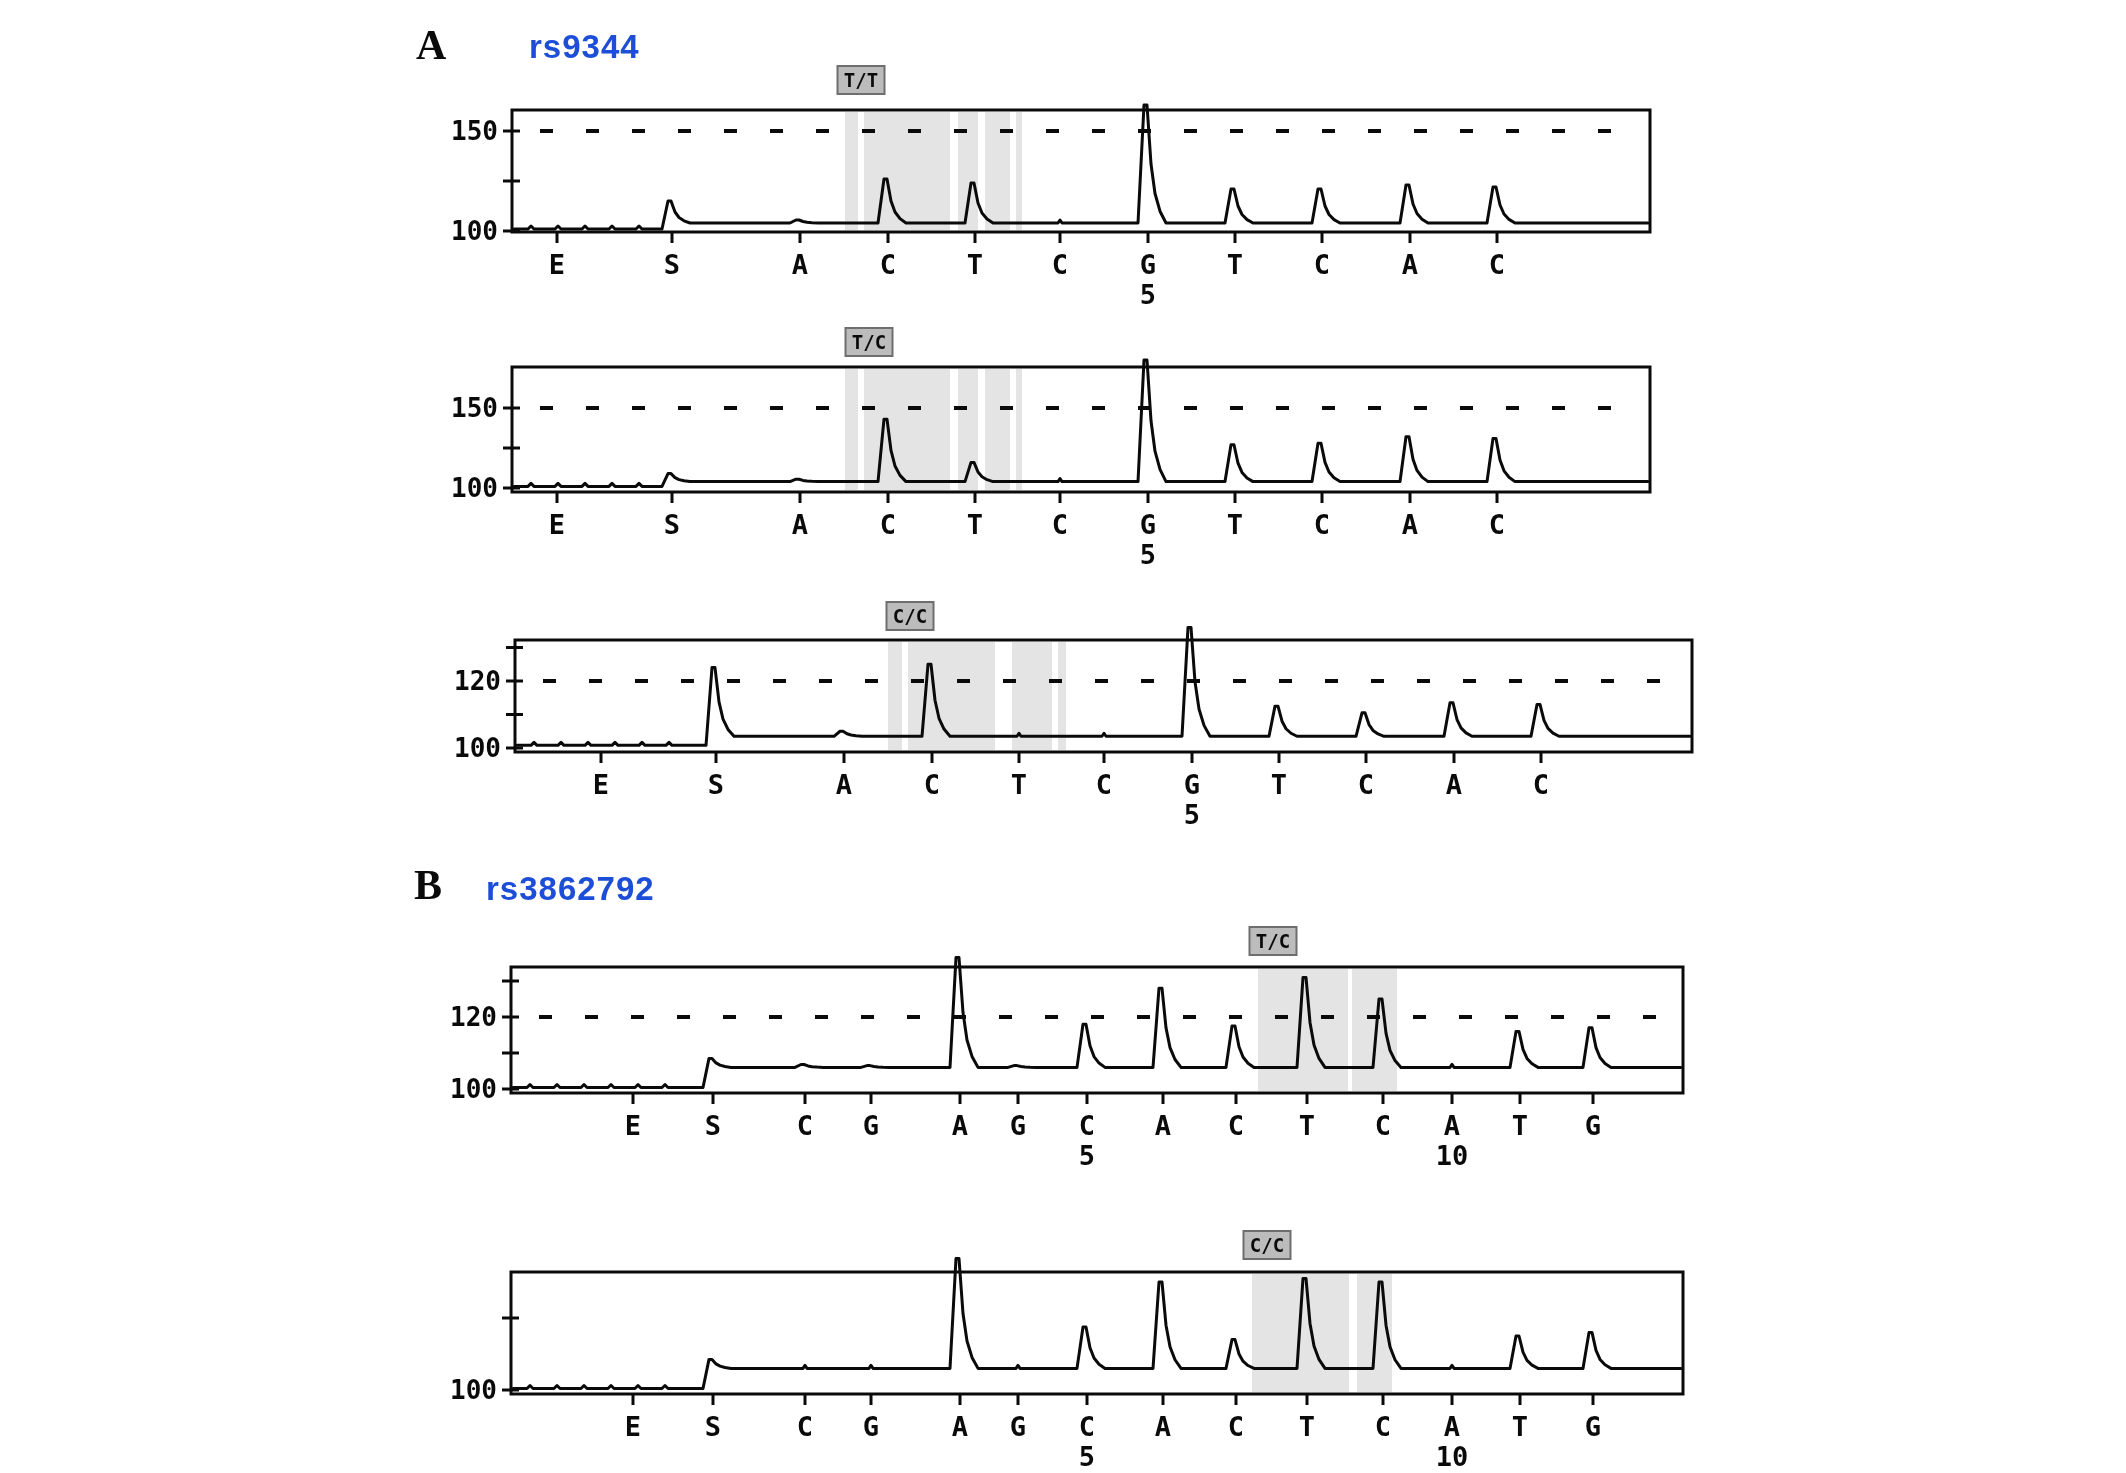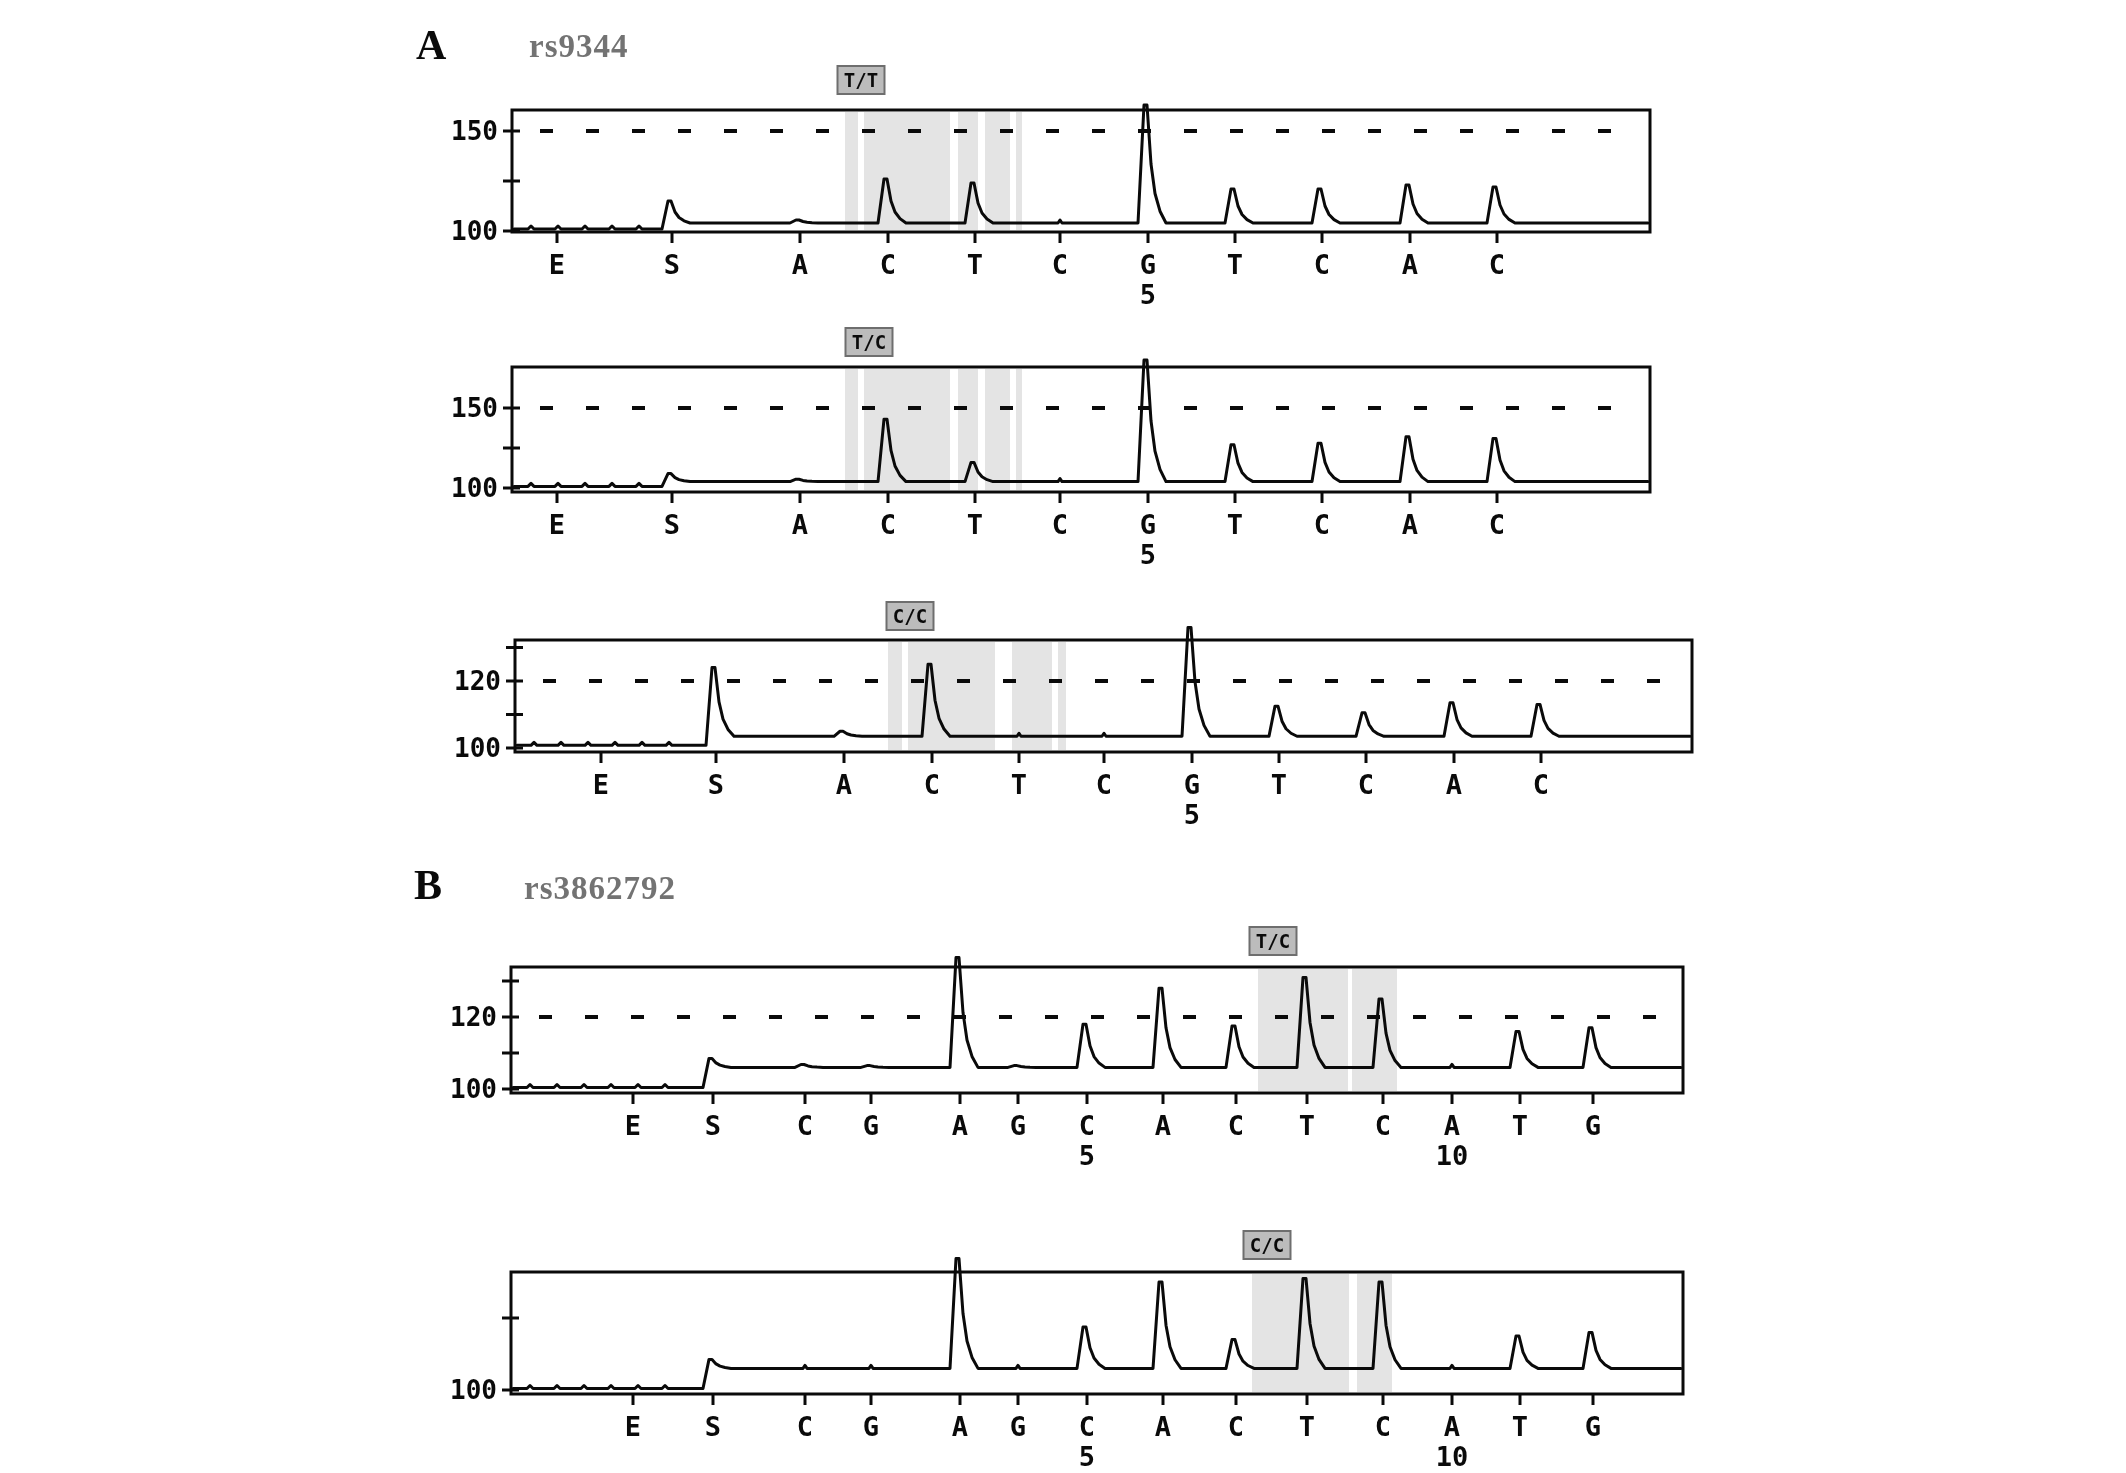--- a/index.html
+++ b/index.html
@@ -1,34 +1,34 @@
 <!DOCTYPE html>
 <html><head>
 <meta charset="utf-8">
 <style>
   html,body{margin:0;padding:0;background:#ffffff;}
   .canvas{position:relative;width:2126px;height:1473px;background:#ffffff;overflow:hidden;
           font-family:"Liberation Sans",sans-serif;}
   .panel-letter{position:absolute;font-family:"Liberation Serif",serif;font-weight:700;
                 font-size:42px;color:#0a0a0a;line-height:1;}
-  .snp-title{position:absolute;font-family:Liberation Serif, serif;font-weight:700;
-             font-size:33px;color:#737373;line-height:1;letter-spacing:1px;}
+  .snp-title{position:absolute;font-family:Liberation Sans, sans-serif;font-weight:700;
+             font-size:33px;color:#1d4ed8;line-height:1;letter-spacing:1px;}
   svg text.ax{font-family:"DejaVu Sans Mono",monospace;font-weight:700;font-size:27px;fill:#0a0a0a;}
   svg text.ylab{font-family:"DejaVu Sans Mono",monospace;font-weight:700;font-size:26px;fill:#0a0a0a;}
   svg text.badge{font-family:"DejaVu Sans Mono",monospace;font-weight:700;font-size:19px;fill:#0a0a0a;}
   #fig{position:absolute;left:0;top:0;}
 </style>
 </head>
 <body>
 
 <div class="canvas">
   <div class="panel-letter" style="left:416px;top:24px">A</div>
   <div class="snp-title" style="left:529px;top:30px">rs9344</div>
   <div class="panel-letter" style="left:414px;top:864px">B</div>
-  <div class="snp-title" style="left:524px;top:872px">rs3862792</div>
+  <div class="snp-title" style="left:486px;top:872px">rs3862792</div>
   <svg id="fig" width="2126" height="1473" viewBox="0 0 2126 1473">
       <rect x="845" y="112" width="177" height="118" fill="#e4e4e4"></rect>
       <rect x="858" y="112" width="6" height="118" fill="#ffffff"></rect>
       <rect x="950" y="112" width="8" height="118" fill="#ffffff"></rect>
       <rect x="978" y="112" width="7" height="118" fill="#ffffff"></rect>
       <rect x="1010" y="112" width="6" height="118" fill="#ffffff"></rect>
       <rect x="540" y="129" width="13" height="4" fill="#0a0a0a"></rect>
       <rect x="586" y="129" width="13" height="4" fill="#0a0a0a"></rect>
       <rect x="632" y="129" width="13" height="4" fill="#0a0a0a"></rect>
       <rect x="678" y="129" width="13" height="4" fill="#0a0a0a"></rect>

